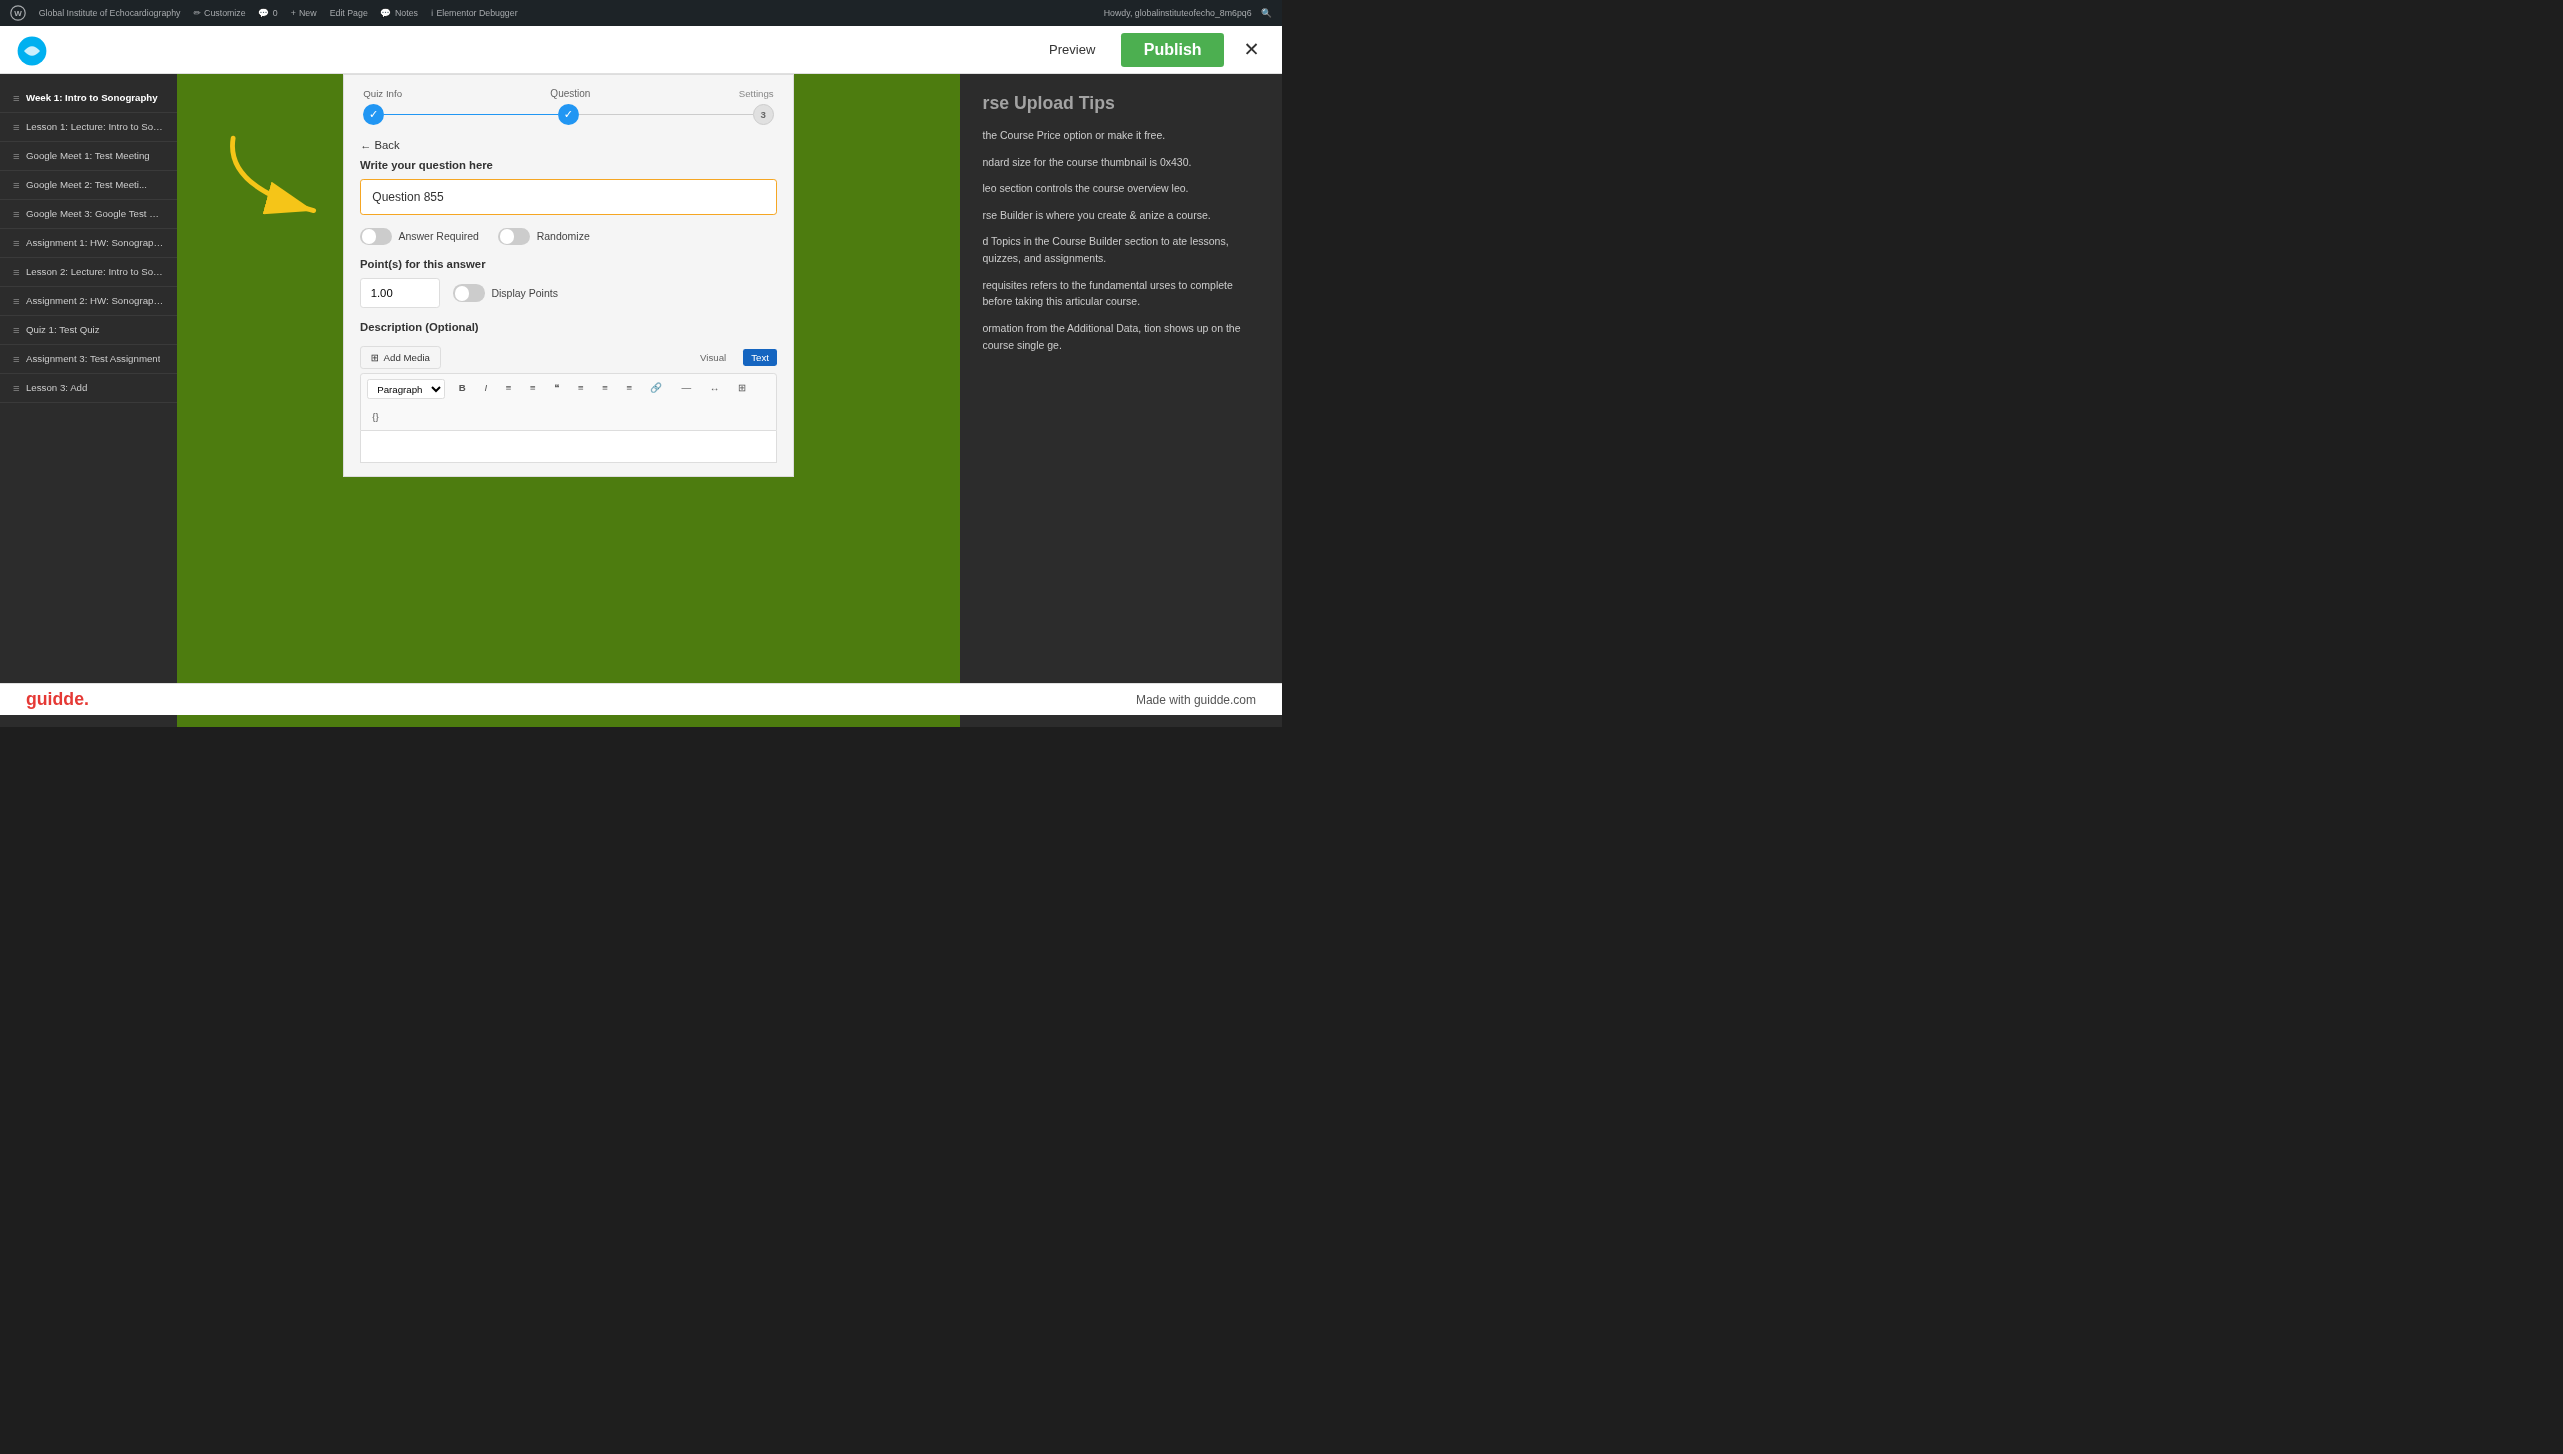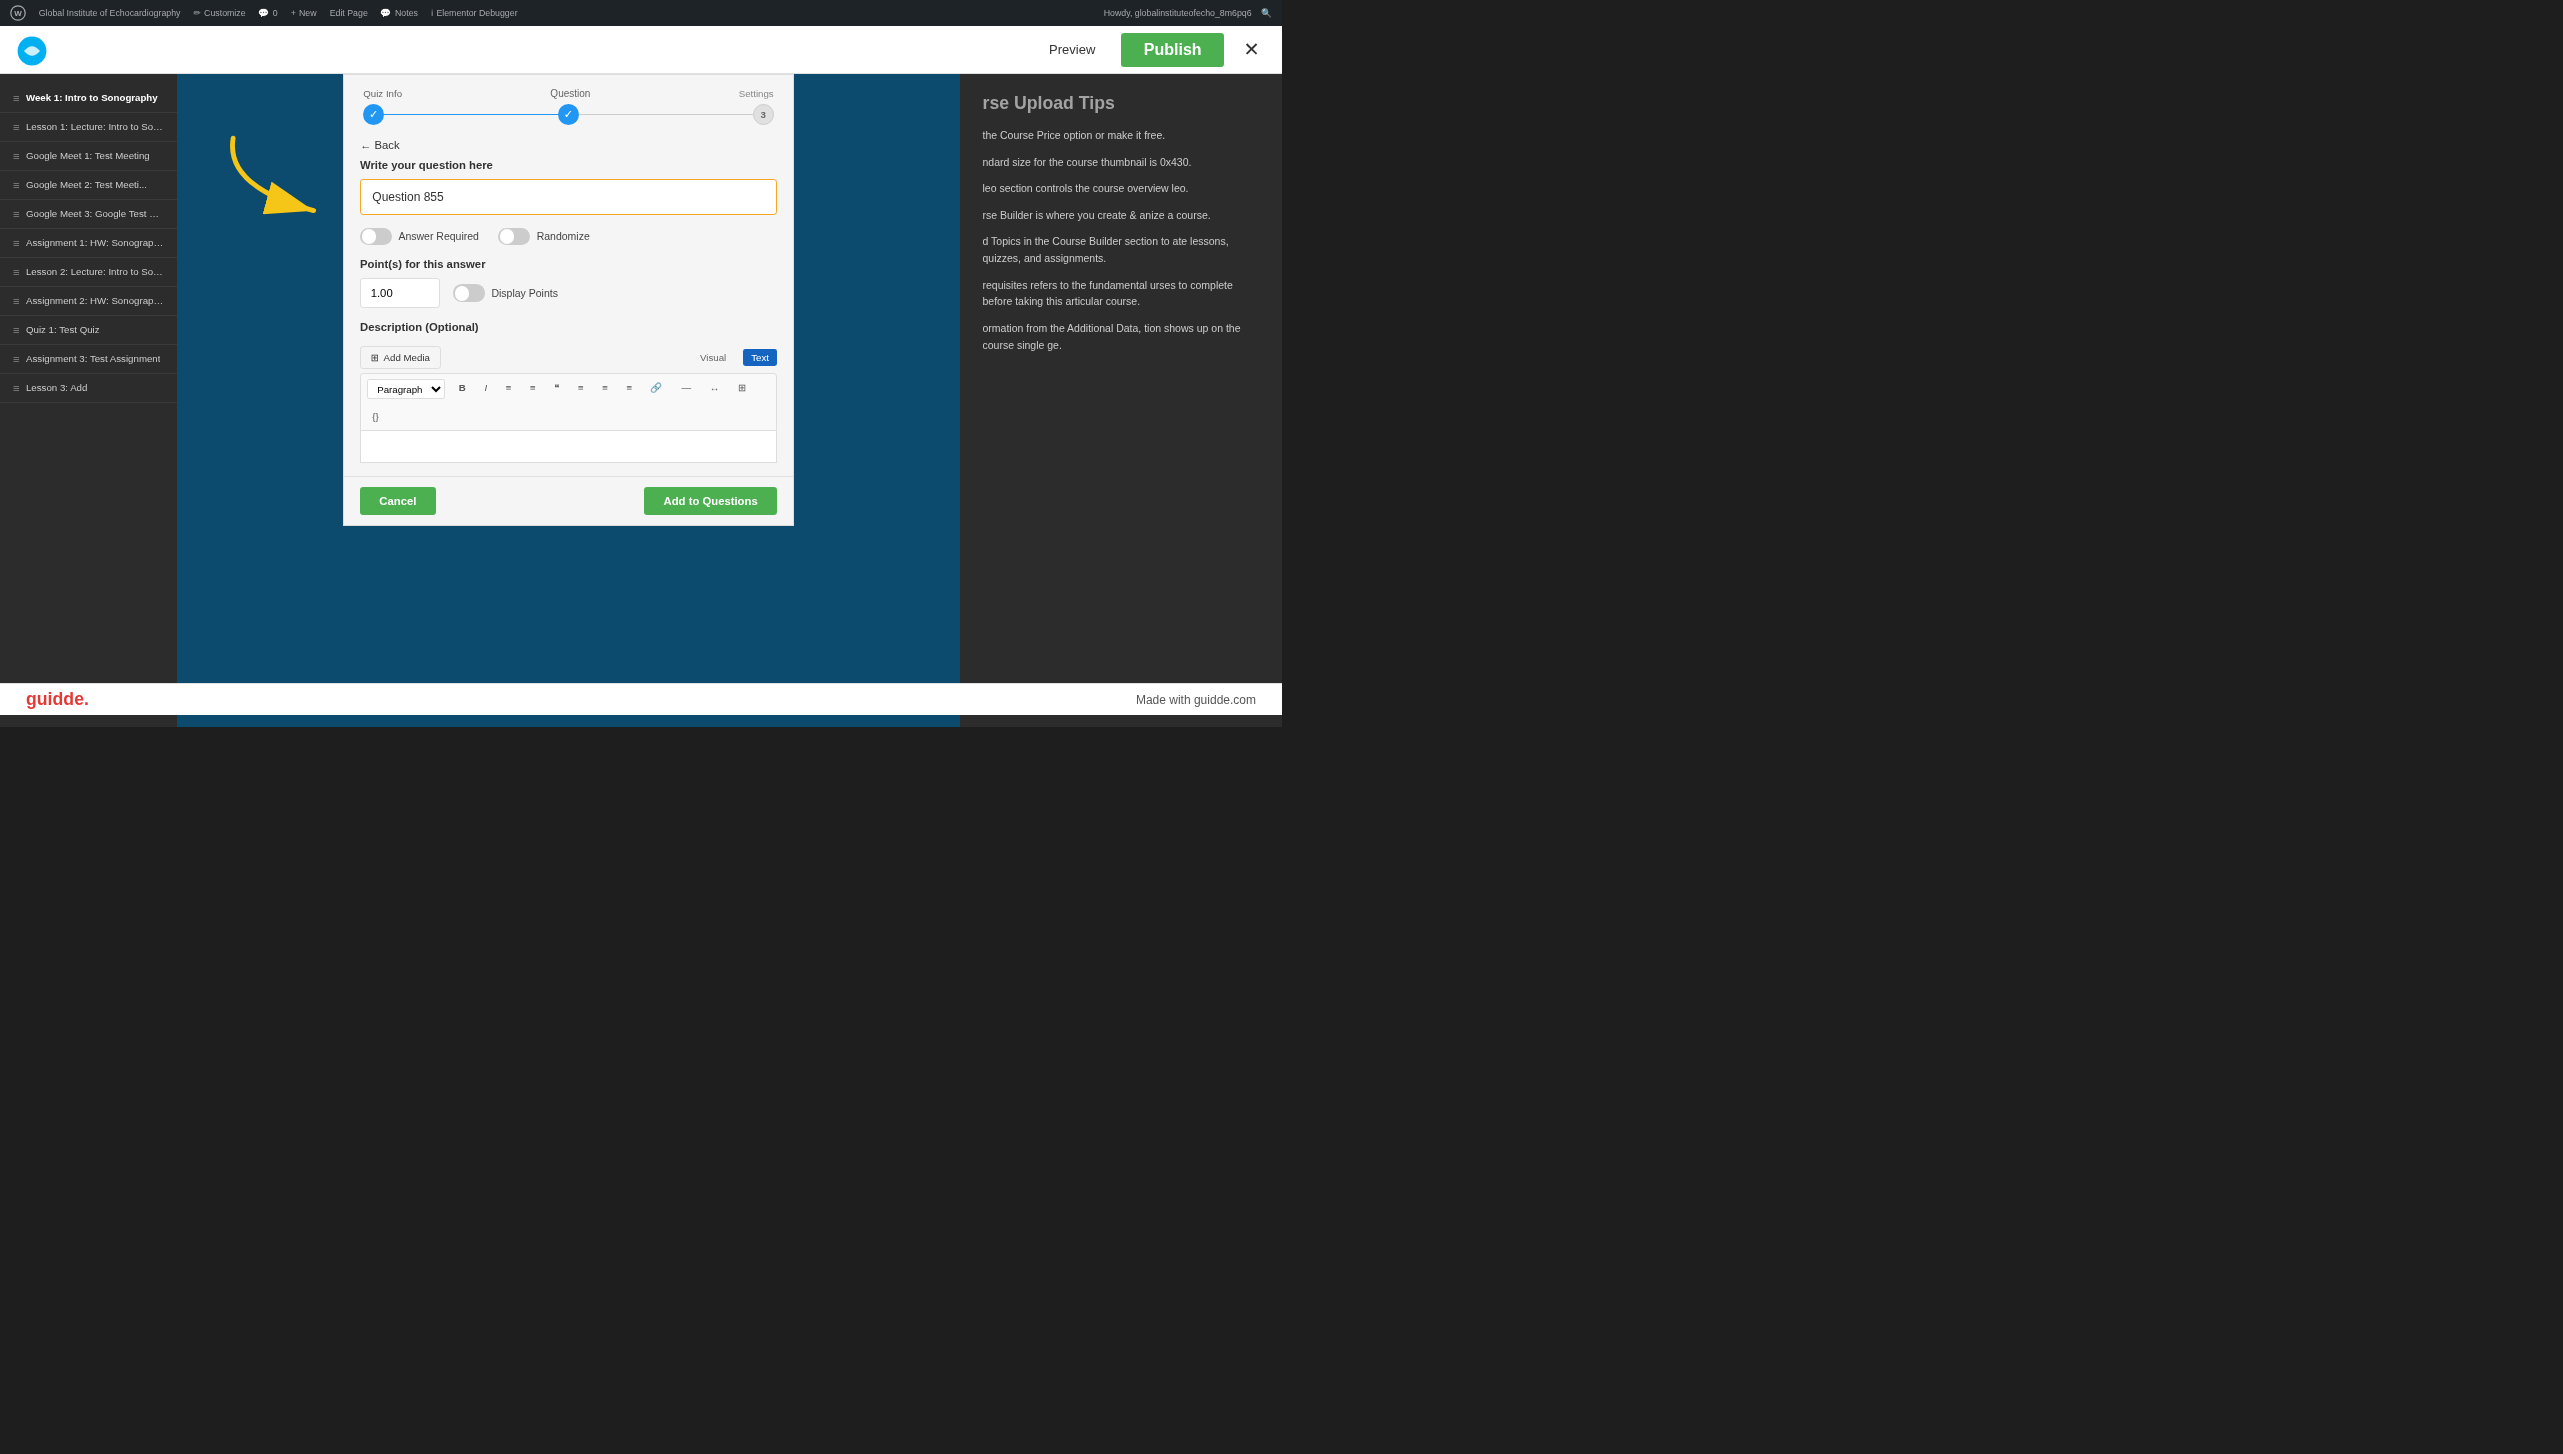--- a/index.html
+++ b/index.html
@@ -45,21 +45,21 @@
     .sidebar-item {
       display: flex; align-items: center; gap: 6.4px; padding: 8px 13px;
       font-size: 10.5px; cursor: pointer; border-bottom: 0.8px solid #3a3a3a;
     }
     .sidebar-item.header { font-weight: 600; color: #fff; }
     .drag-icon { color: #888; font-size: 11.3px; flex-shrink: 0; }
     .sidebar-text { overflow: hidden; text-overflow: ellipsis; white-space: nowrap; font-size: 9.7px; }
 
     
     .center-area {
-      flex: 1; background: #0c4a6e; display: flex; align-items: flex-start;
+      flex: 1; background: #4d7c0f; display: flex; align-items: flex-start;
       justify-content: center; padding: 0; position: relative; overflow: hidden;
     }
 
     
     .arrow-annotation {
       position: absolute; left: 32px; top: 48px; z-index: 20; pointer-events: none;
     }
 
     
     .modal-container {
@@ -402,24 +402,20 @@
           <button class="editor-toolbar-btn">≡</button>
           <button class="editor-toolbar-btn">🔗</button>
           <button class="editor-toolbar-btn">—</button>
           <button class="editor-toolbar-btn">↔</button>
           <button class="editor-toolbar-btn">⊞</button>
           <button class="editor-toolbar-btn">{}</button>
         </div>
         <div class="editor-body"></div>
       </div>
 
-      <div class="modal-footer">
-        <button class="cancel-btn">Cancel</button>
-        <button class="add-questions-btn">Add to Questions</button>
-      </div>
 
     </div>
   </div>
 
   <div class="right-panel">
     <div class="right-panel-title">
       <span>rse Upload Tips</span>
     </div>
     <div class="right-panel-text">the Course Price option or make it free.</div>
     <div class="right-panel-text">ndard size for the course thumbnail is 0x430.</div>

